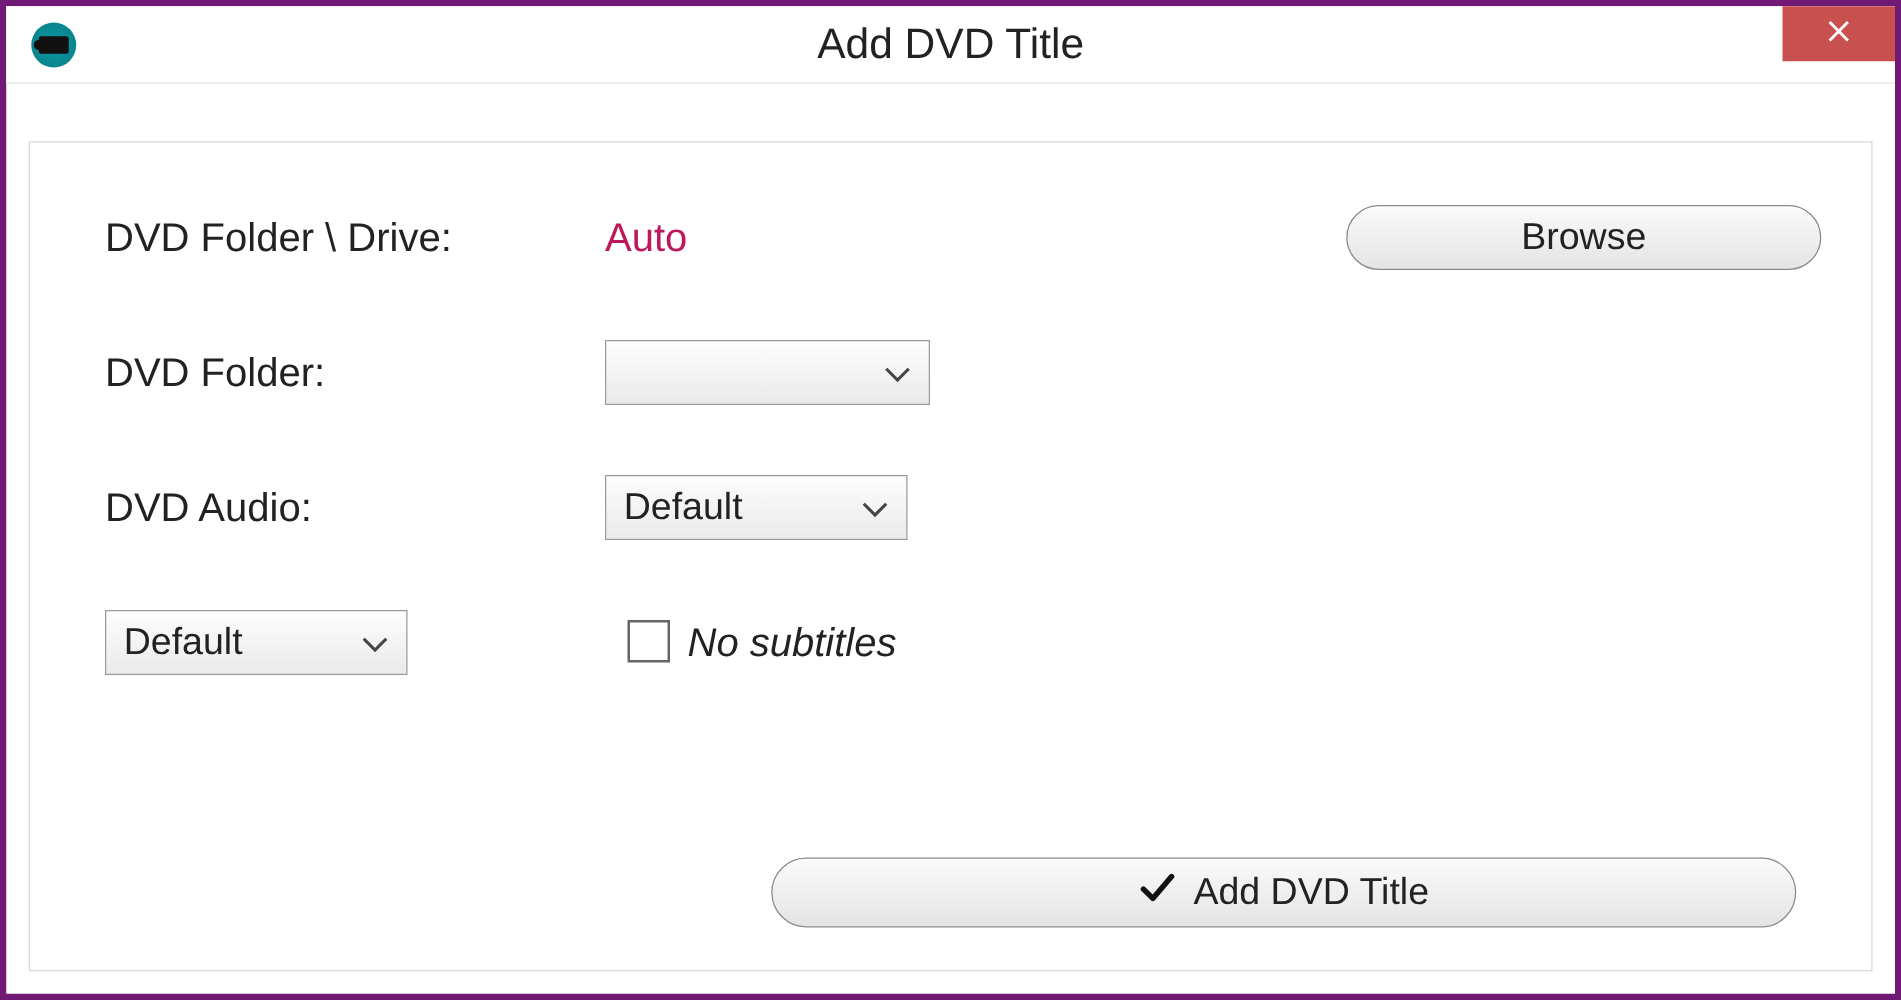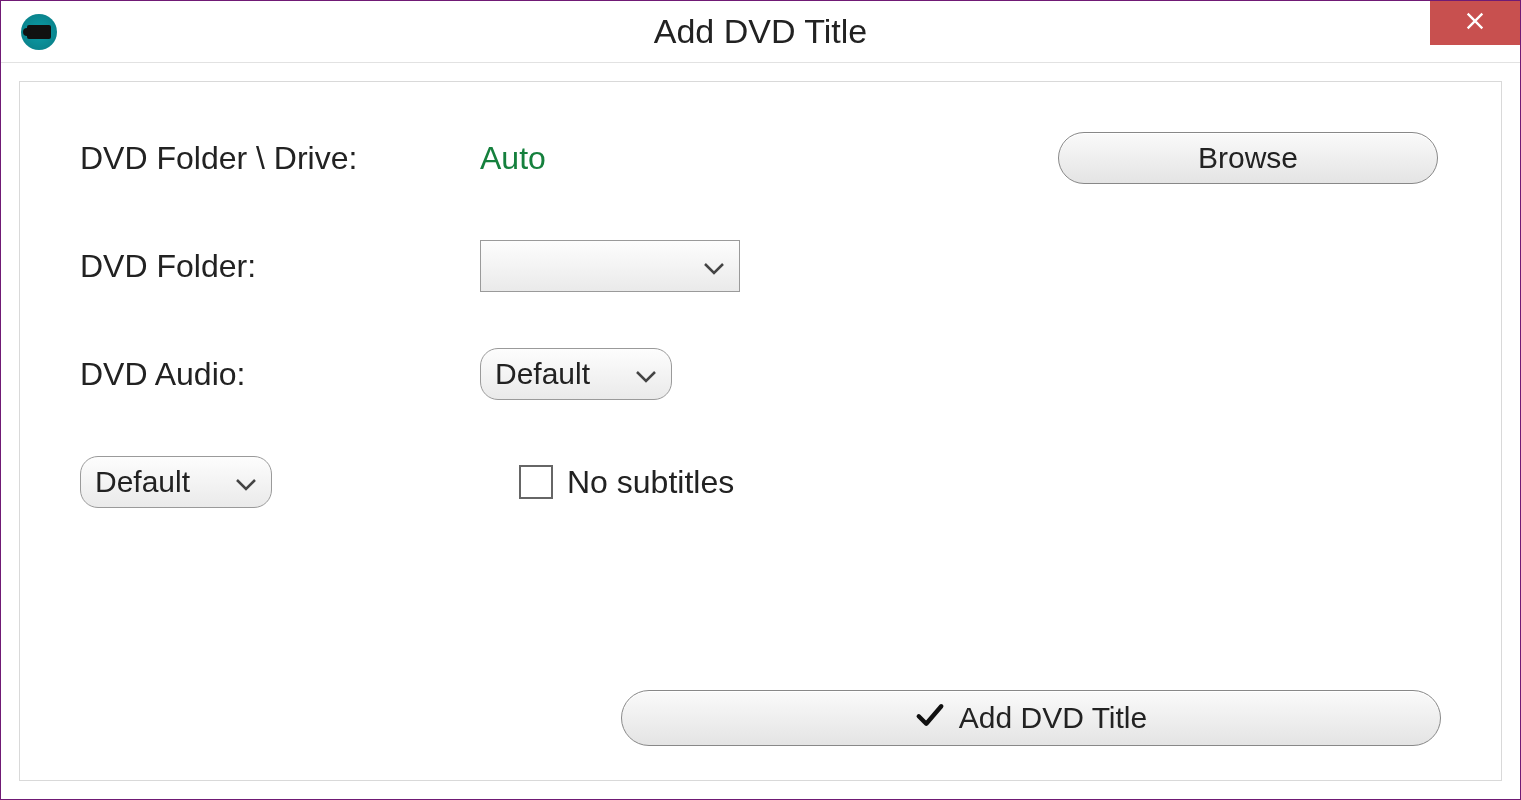--- a/index.html
+++ b/index.html
@@ -10,23 +10,24 @@
     body {
       font-family: "Segoe UI", Tahoma, sans-serif;
       background: #f0f0f0;
       width: 1521px;
       height: 800px;
     }
     .window {
       width: 1521px;
       height: 800px;
       background: #ffffff;
-      border: 1px solid #701a75;
+      border: 5px solid #701a75;
       display: flex;
       flex-direction: column;
+      gap: 28px;
     }
     .titlebar {
       height: 62px;
       display: flex;
       align-items: center;
       background: #ffffff;
       border-bottom: 1px solid #e2e2e2;
       position: relative;
     }
     .titlebar-icon {
@@ -82,38 +83,38 @@
       width: 22px;
       height: 22px;
     }
     .content-wrap {
       flex: 1;
       padding: 18px;
     }
     .content-panel {
       border: 1px solid #d9d9d9;
       height: 100%;
-      padding: 50px 63px 40px 60px;
+      padding: 50px 40px 40px 60px;
       background: #ffffff;
       position: relative;
     }
     .form-row {
       display: flex;
       align-items: center;
       margin-bottom: 56px;
       height: 52px;
     }
     .row-label {
       width: 400px;
       font-size: 32px;
       color: #222;
     }
     .row-value-auto {
       font-size: 32px;
-      color: #15803d;
+      color: #be185d;
       font-weight: 400;
       flex: 0 0 auto;
     }
     .row-middle {
       flex: 0 0 360px;
     }
     .row-right {
       margin-left: auto;
     }
     .pill-btn {
@@ -140,30 +141,29 @@
       justify-content: space-between;
       padding: 0 14px 0 14px;
       font-size: 30px;
       color: #222;
       cursor: pointer;
     }
     .select-box.wide {
       width: 260px;
     }
     .select-box.narrow {
-      width: 192px;
-      border-radius: 18px;
+      width: 242px;
     }
     .chevron {
       margin-left: auto;
     }
     .checkbox-wrap {
       display: flex;
-      align-items: center;
-      margin-left: 79px;
+      margin-left: 58px;
+      font-style: italic;
     }
     .checkbox-box {
       width: 34px;
       height: 34px;
       border: 2px solid #666;
       background: #fff;
       margin-right: 14px;
       cursor: pointer;
     }
     .checkbox-label {

